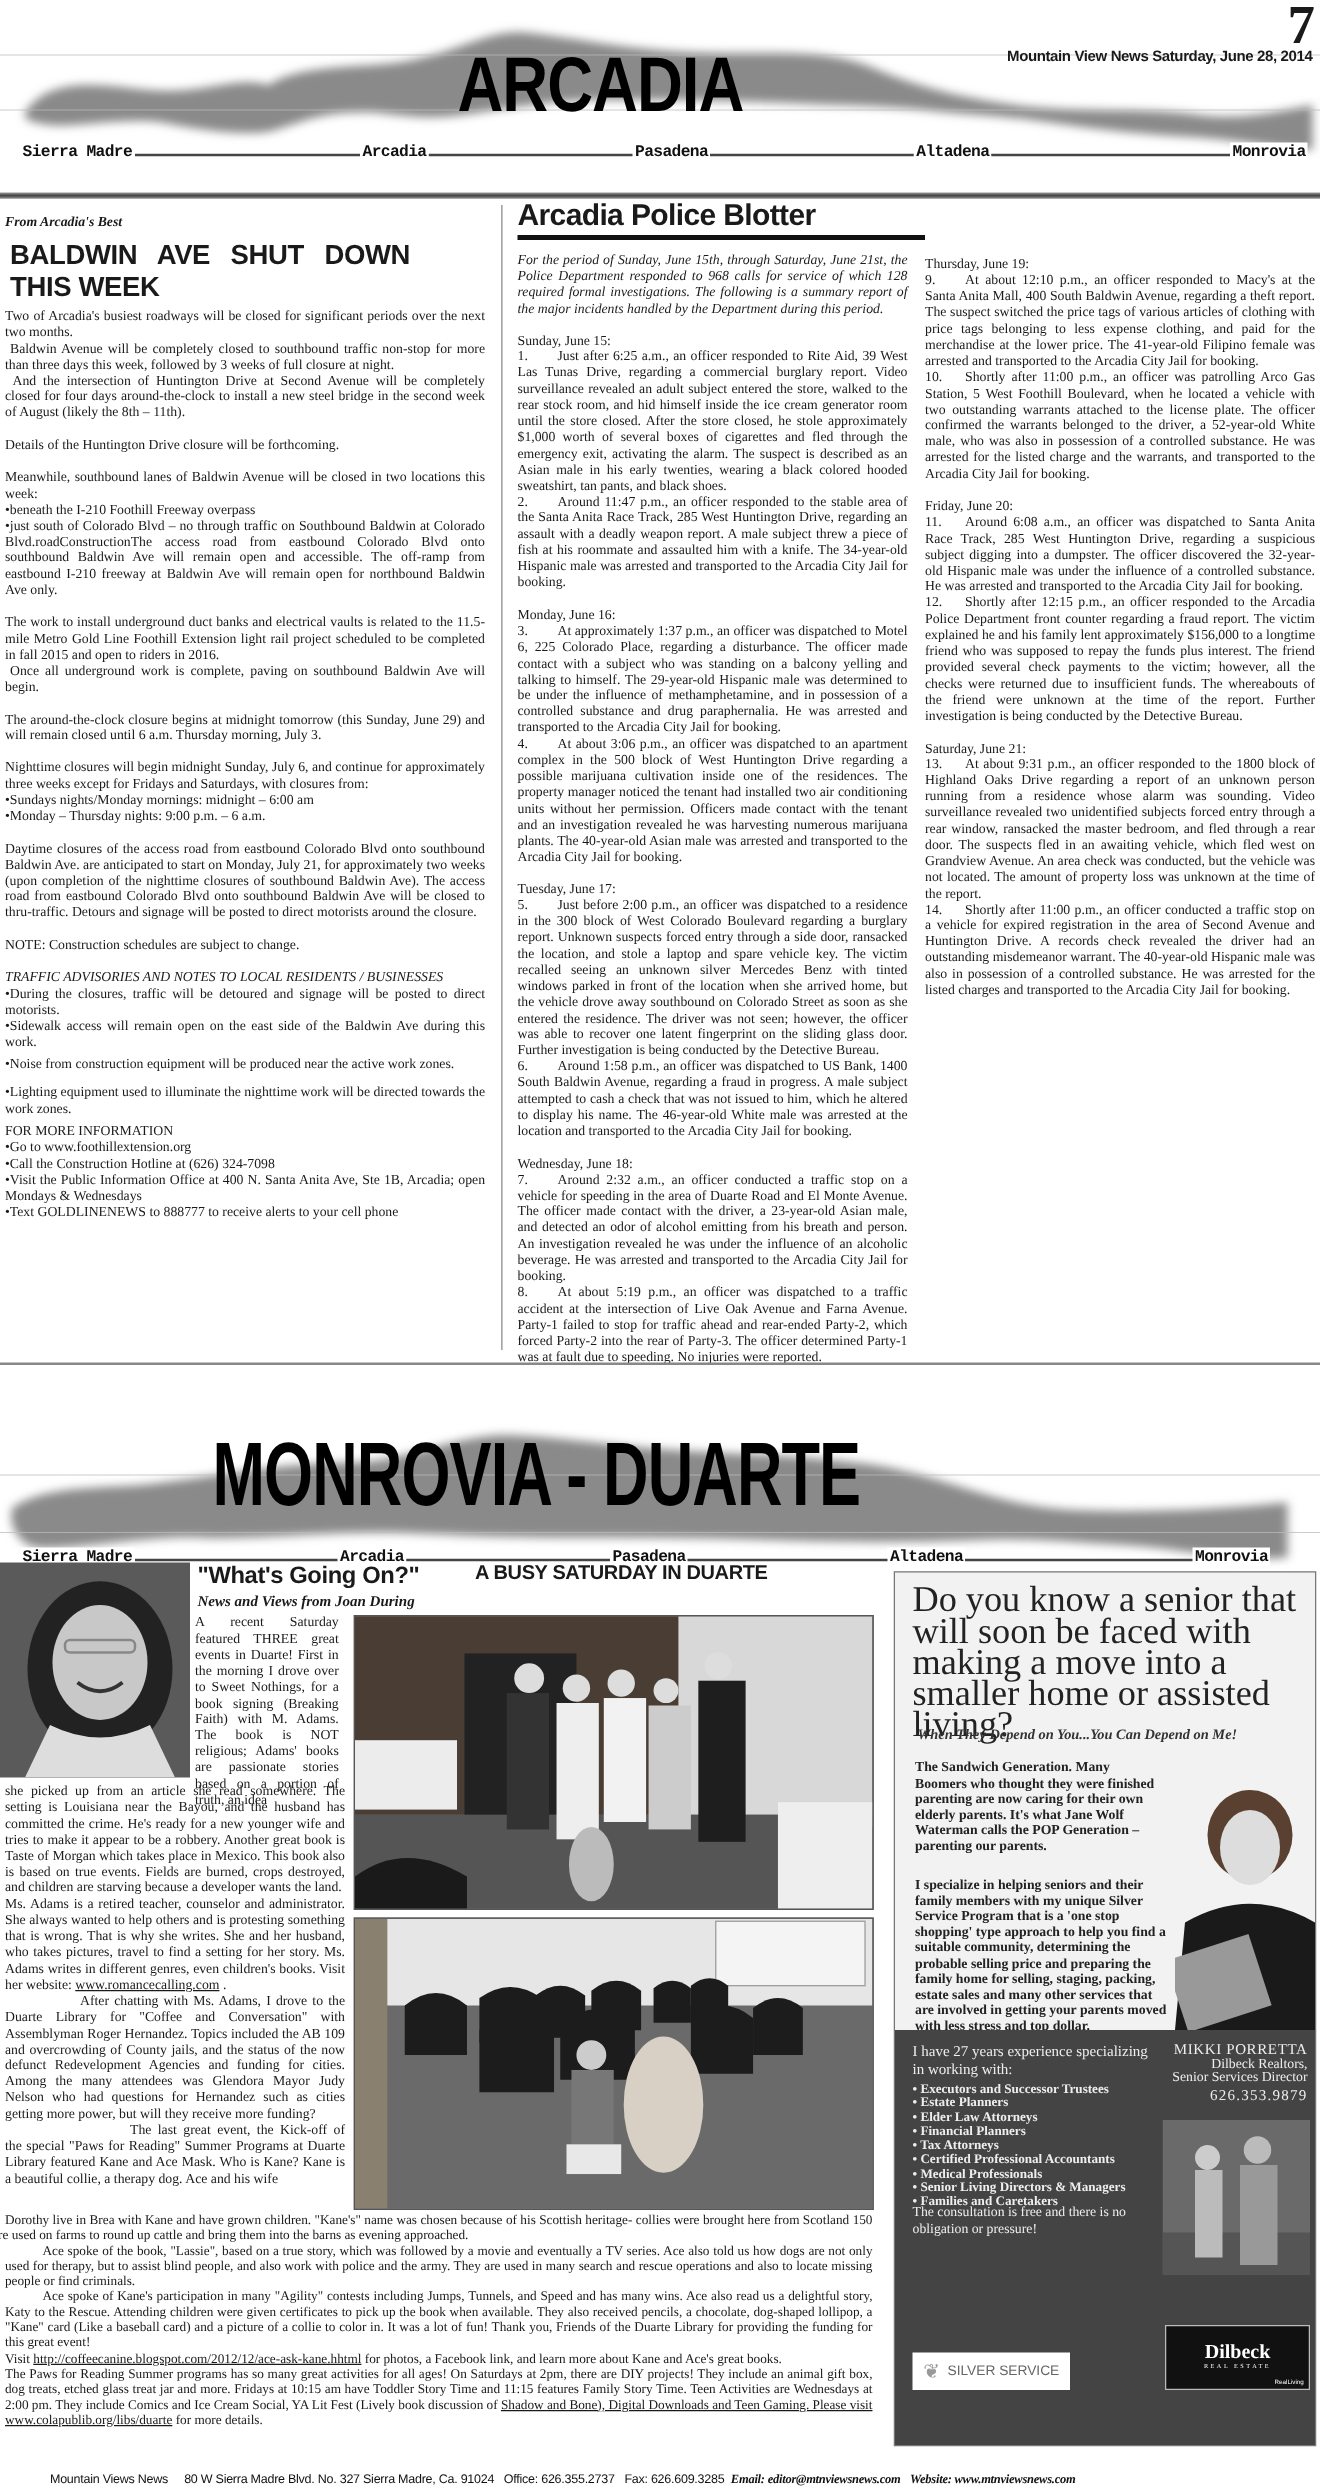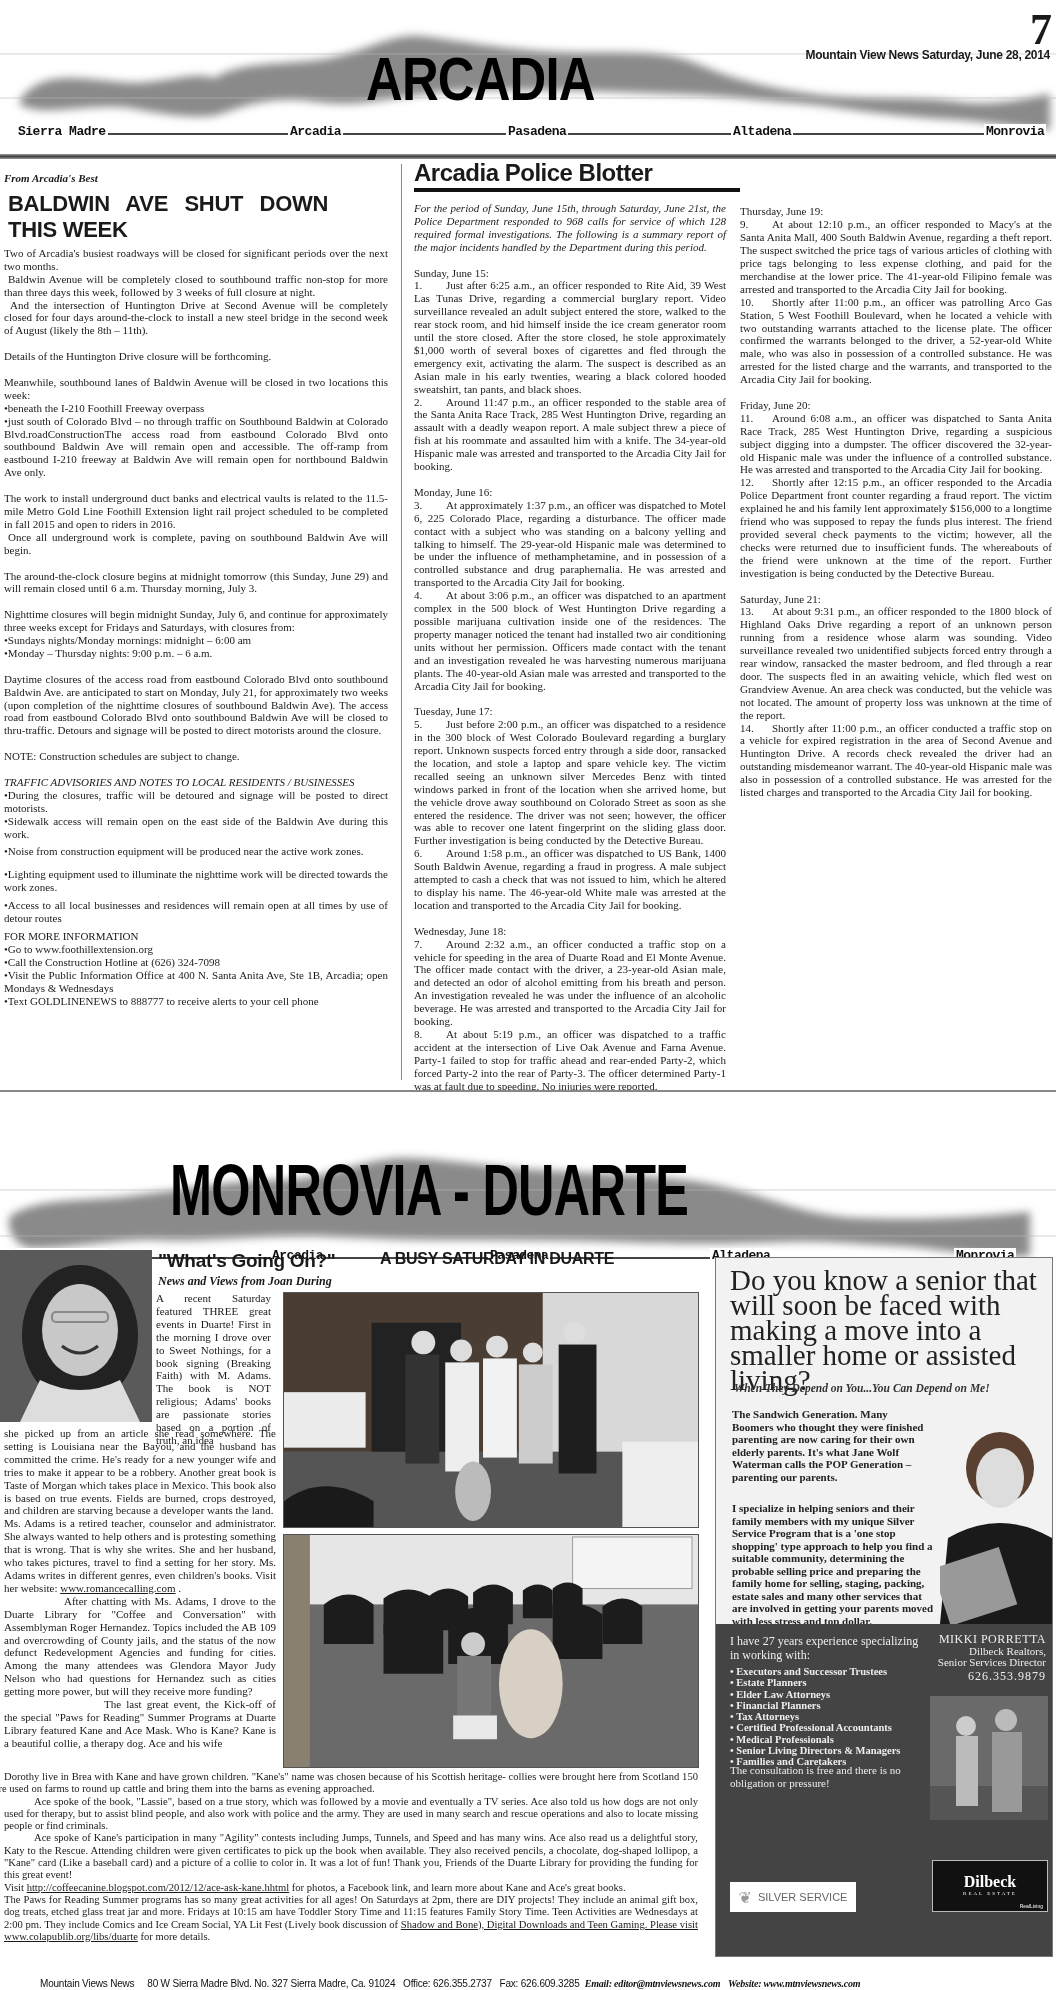--- a/index.html
+++ b/index.html
@@ -1,20 +1,20 @@
 <!DOCTYPE html>
 <html><head>
 <meta charset="utf-8">
 <style>
   * { box-sizing: border-box; margin: 0; padding: 0; }
   html, body { width: 1056px; height: 1990px; background: #fff; overflow: hidden; }
   body { position: relative; font-family: "Liberation Serif", "DejaVu Serif", serif; color: #1a1a1a; }
 
   
-  .masthead { position: absolute; left: 0; width: 1056px; height: 150px; margin-top: 10px; }
+  .masthead { position: absolute; left: 0; width: 1056px; height: 150px; }
   .masthead .mountain { position: absolute; left: 0; top: 0; width: 1056px; height: 140px; }
   .masthead .title { position: absolute; font-family: "Liberation Sans", "DejaVu Sans", sans-serif; font-weight: 900; color: #000; letter-spacing: -1px; transform: scaleX(0.82); transform-origin: left top; }
   .route { position: absolute; left: 16px; width: 1034px; height: 18px; font-family: Liberation Mono, monospace; font-size: 13px; color: #111; }
   .route .line { position: absolute; left: 50px; right: 40px; top: 9px; height: 2px; background: #444; }
   .route span { position: absolute; top: 0; background: #fff; padding: 0 2px; font-weight: bold; letter-spacing: -0.5px; }
   .page-num { position: absolute; right: 4px; top: -6px; font-family: "Liberation Serif", serif; font-size: 44px; font-weight: bold; }
   .page-date { position: absolute; right: 6px; top: 38px; font-family: "Liberation Sans", sans-serif; font-size: 12px; font-weight: bold; letter-spacing: -0.3px; }
   .rule-thick { position: absolute; left: 0; width: 1056px; height: 5px; background: linear-gradient(#999, #444, #999); }
 
   
@@ -115,21 +115,20 @@
   <div class="gap"></div>
   <p>Daytime closures of the access road from eastbound Colorado Blvd onto southbound Baldwin Ave. are anticipated to start on Monday, July 21, for approximately two weeks (upon completion of the nighttime closures of southbound Baldwin Ave). The access road from eastbound Colorado Blvd onto southbound Baldwin Ave will be closed to thru-traffic. Detours and signage will be posted to direct motorists around the closure.</p>
   <div class="gap"></div>
   <p>NOTE: Construction schedules are subject to change.</p>
   <div class="gap"></div>
   <p style="font-style:italic;">TRAFFIC ADVISORIES AND NOTES TO LOCAL RESIDENTS / BUSINESSES</p>
   <p>•During the closures, traffic will be detoured and signage will be posted to direct motorists.</p>
   <p>•Sidewalk access will remain open on the east side of the Baldwin Ave during this work.</p>
   <p style="margin-top:5px;">•Noise from construction equipment will be produced near the active work zones.</p>
   <p style="margin-top:10px;">•Lighting equipment used to illuminate the nighttime work will be directed towards the work zones.</p>
-  <p style="margin-top:5px;">•Access to all local businesses and residences will remain open at all times by use of detour routes</p>
   <p style="margin-top:5px;">FOR MORE INFORMATION</p>
   <p>•Go to www.foothillextension.org</p>
   <p>•Call the Construction Hotline at (626) 324-7098</p>
   <p>•Visit the Public Information Office at 400 N. Santa Anita Ave, Ste 1B, Arcadia; open Mondays &amp; Wednesdays</p>
   <p>•Text GOLDLINENEWS to 888777 to receive alerts to your cell phone</p>
 </div>
 
 <div class="vline" style="left:401px; top:164px; height:916px;"></div>
 
 <div class="col" style="left:414px; top:160px; width:638px;">

